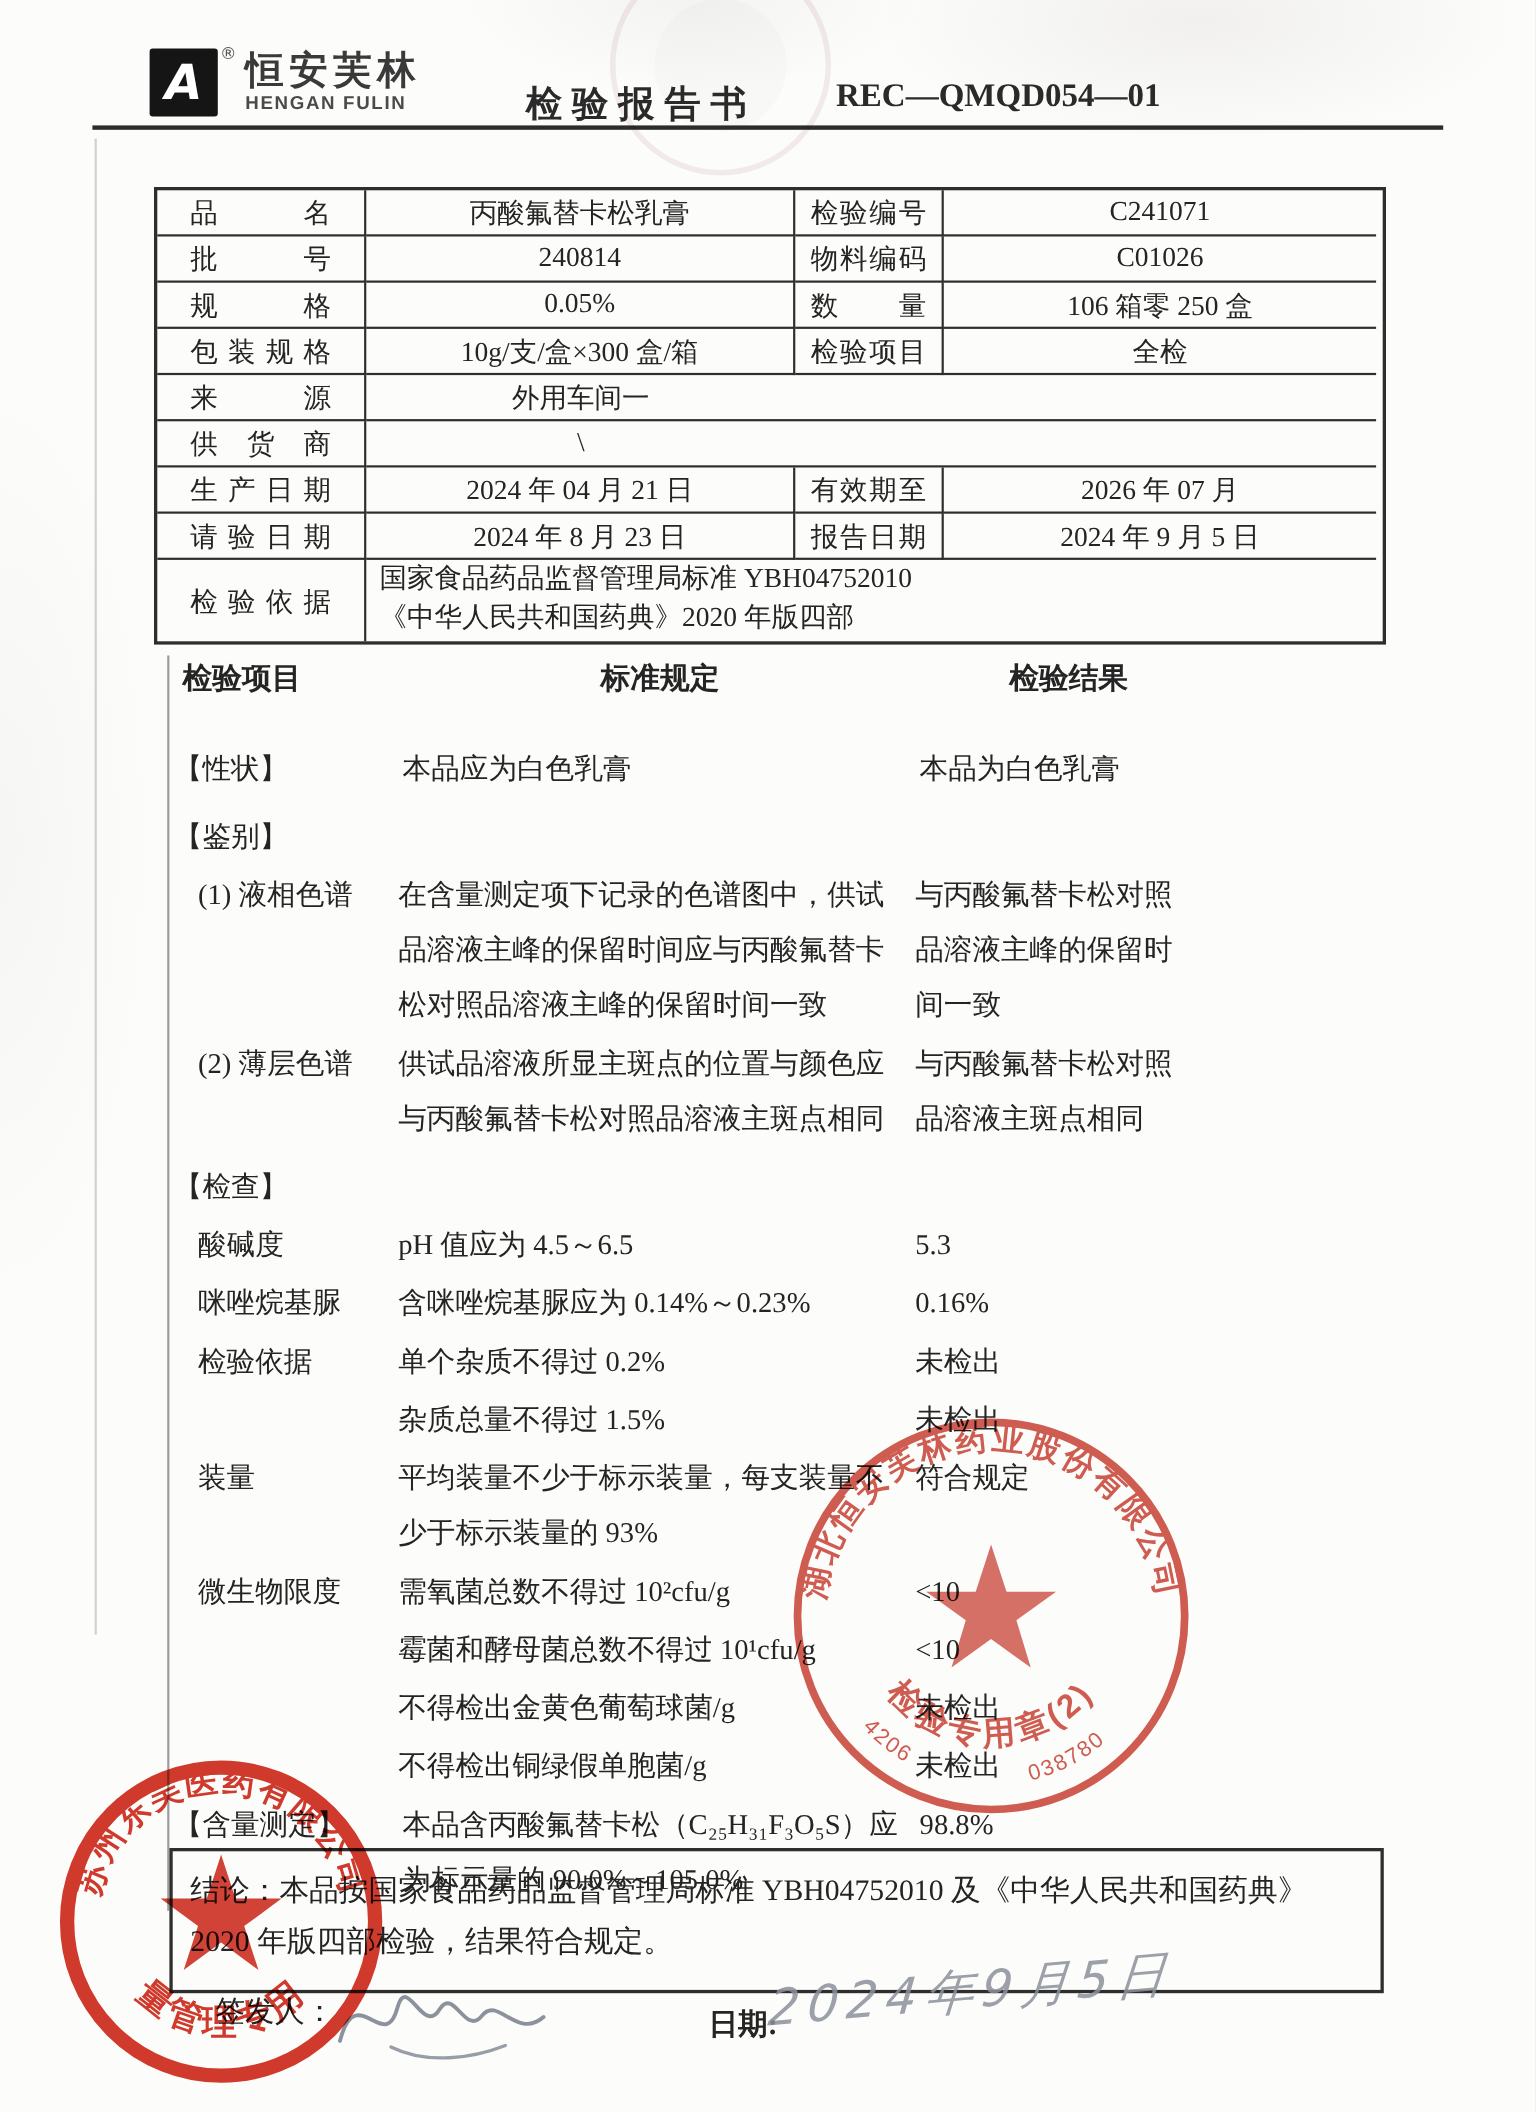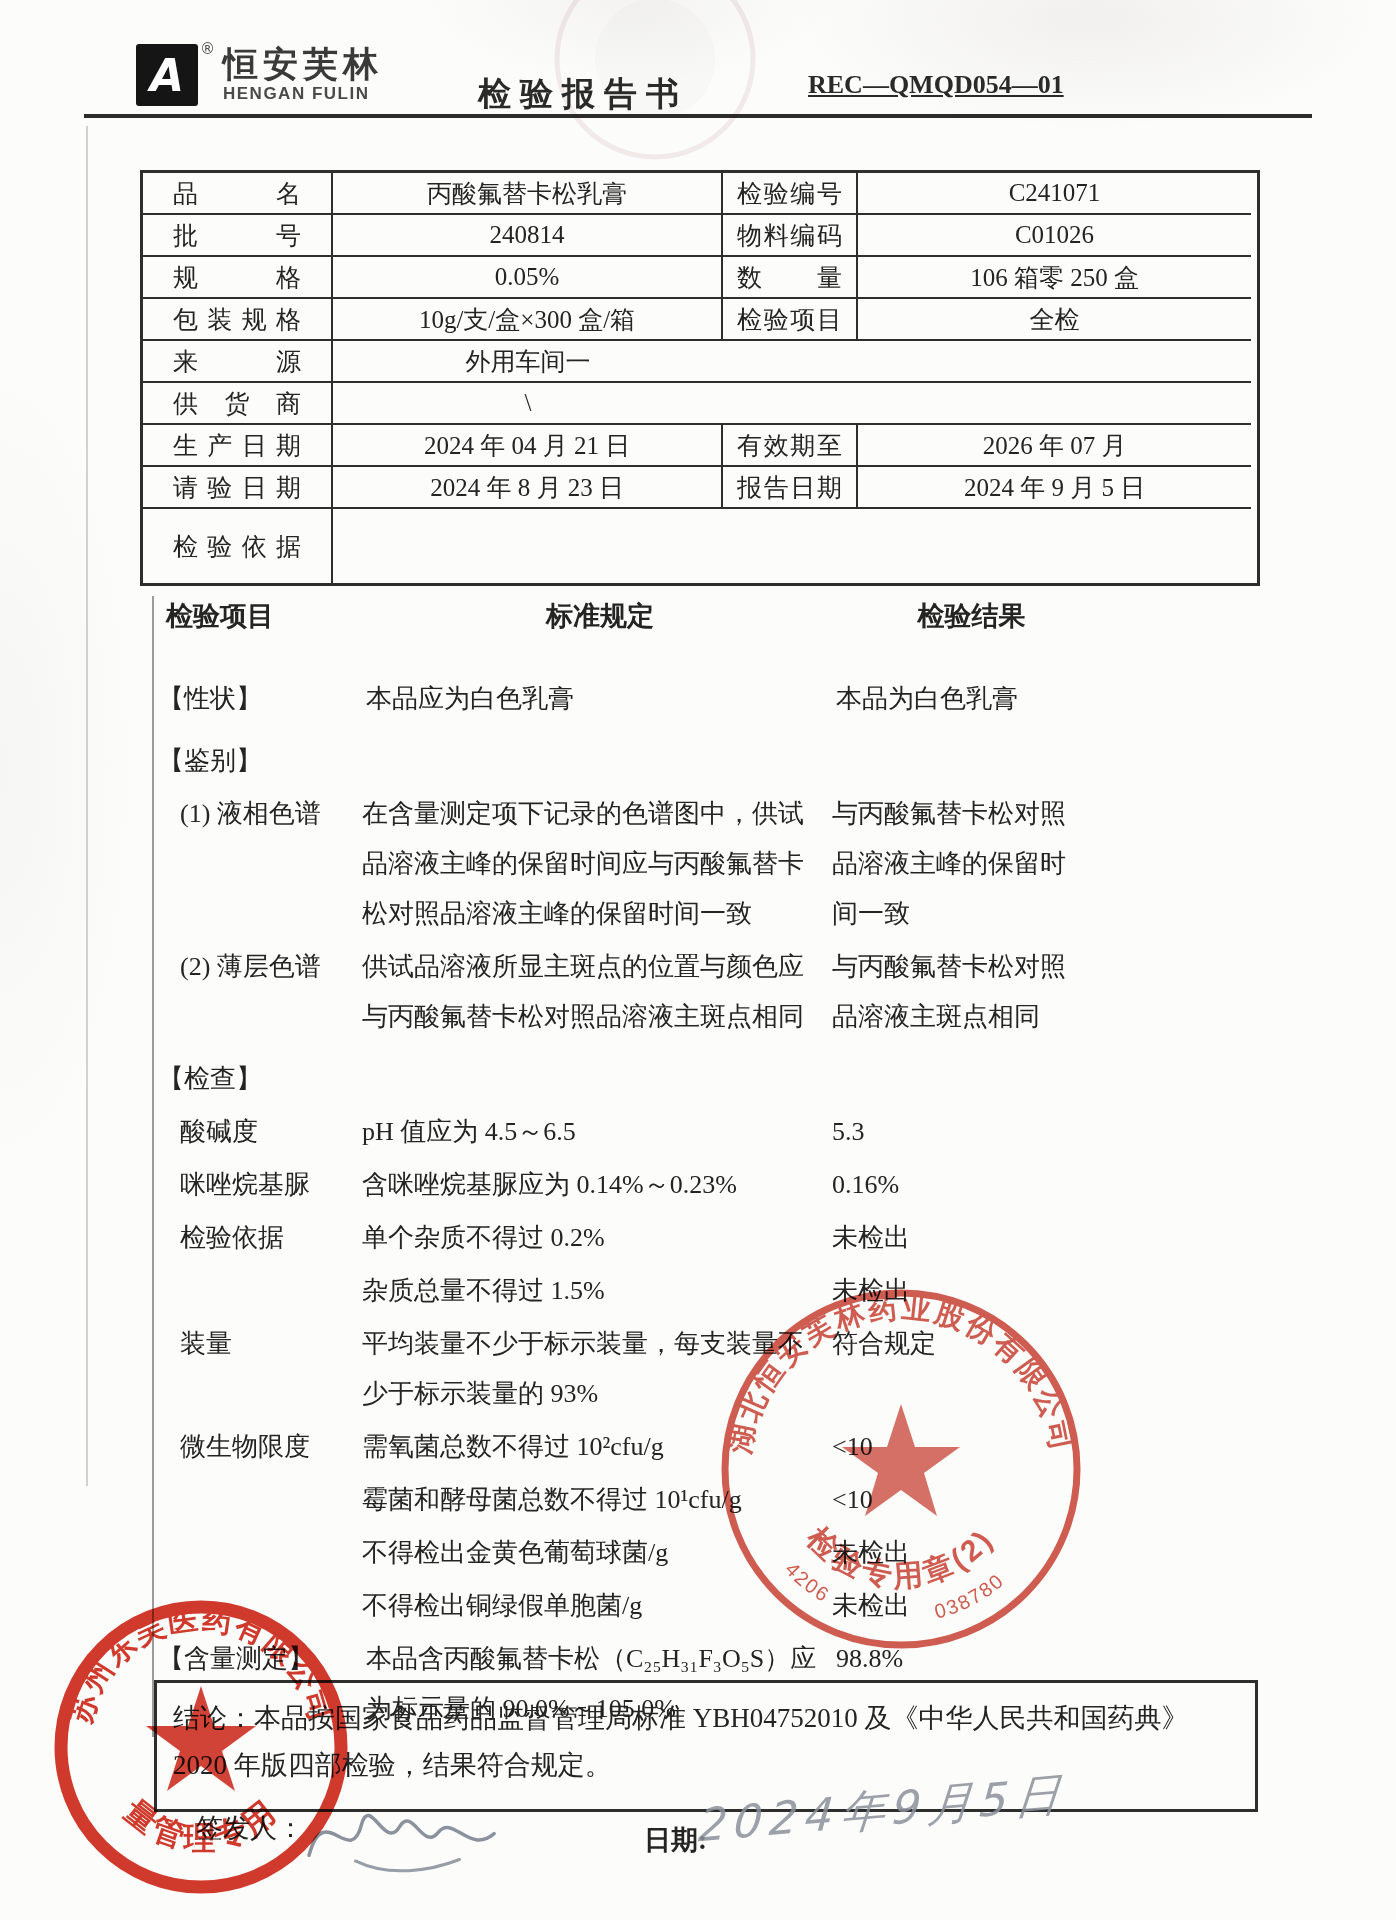--- a/index.html
+++ b/index.html
@@ -14,21 +14,21 @@
   }
   
   .logo-block{position:absolute;left:136px;top:44px;display:flex;align-items:flex-start;}
   .logo-mark{width:62px;height:62px;background:#151515;border-radius:3px;display:flex;align-items:center;justify-content:center;
     color:#fff;font-family:"DejaVu Sans",sans-serif;font-weight:bold;font-size:44px;font-style:italic;}
   .reg-mark{font-size:15px;color:#555;margin:-4px 2px 0 2px;font-family:"DejaVu Sans",sans-serif;}
   .brand-text{margin-left:6px;}
   .brand-cn{font-family:"Liberation Sans","DejaVu Sans",sans-serif;font-weight:bold;font-size:35px;letter-spacing:5px;color:#3a3a3a;line-height:40px;}
   .brand-en{font-family:"Liberation Sans","DejaVu Sans",sans-serif;font-weight:bold;font-size:17px;letter-spacing:1.5px;color:#4a4a4a;}
   .report-title{position:absolute;left:478px;top:72px;font-size:33px;font-weight:bold;letter-spacing:9px;color:#2a2a2a;}
-  .doc-code{position:absolute;left:808px;top:70px;font-size:26px;font-weight:bold;color:#2a2a2a;text-decoration:underline;}
+  .doc-code{position:absolute;left:760px;top:70px;font-size:30px;font-weight:bold;color:#2a2a2a;}
   .header-rule{position:absolute;left:84px;top:114px;width:1228px;height:4px;background:#2c2c2c;}
   .scan-line{position:absolute;left:86px;top:126px;width:2px;height:1360px;background:rgba(110,110,110,0.30);}
   
   .info-table{position:absolute;left:140px;top:170px;width:1114px;border:3px solid #2e2e2e;
     display:grid;grid-template-columns:190px 390px 135px 393px;font-size:25px;box-sizing:content-box;}
   .cell{border-right:2.5px solid #2e2e2e;border-bottom:2.5px solid #2e2e2e;display:flex;align-items:center;justify-content:center;
     height:40px;overflow:hidden;white-space:nowrap;}
   .cell.lab{justify-content:stretch;}
   .cell.lab > span{display:block;width:100%;padding:0 30px;text-align:justify;text-align-last:justify;}
   .cell.lab2 > span{padding:0 14px;}
@@ -178,20 +178,24 @@
     <div class="cell lab lab2">
         <span>报告日期</span>
       </div>
     <div class="cell lastcol">
         <span>2024 年 9 月 5 日</span>
       </div>
 
     <div class="cell lab basis">
         <span>检验依据</span>
       </div>
+    <div class="cell span3 basis basis-val">
+      <span>国家食品药品监督管理局标准 YBH04752010</span>
+      <span>《中华人民共和国药典》2020 年版四部</span>
+    </div>
   </div>
 
   <div class="results">
     <div class="rhead">
       <div class="h-item">检验项目</div>
       <div class="h-spec">标准规定</div>
       <div class="h-result">检验结果</div>
     </div>
 
     <div class="rrow">

